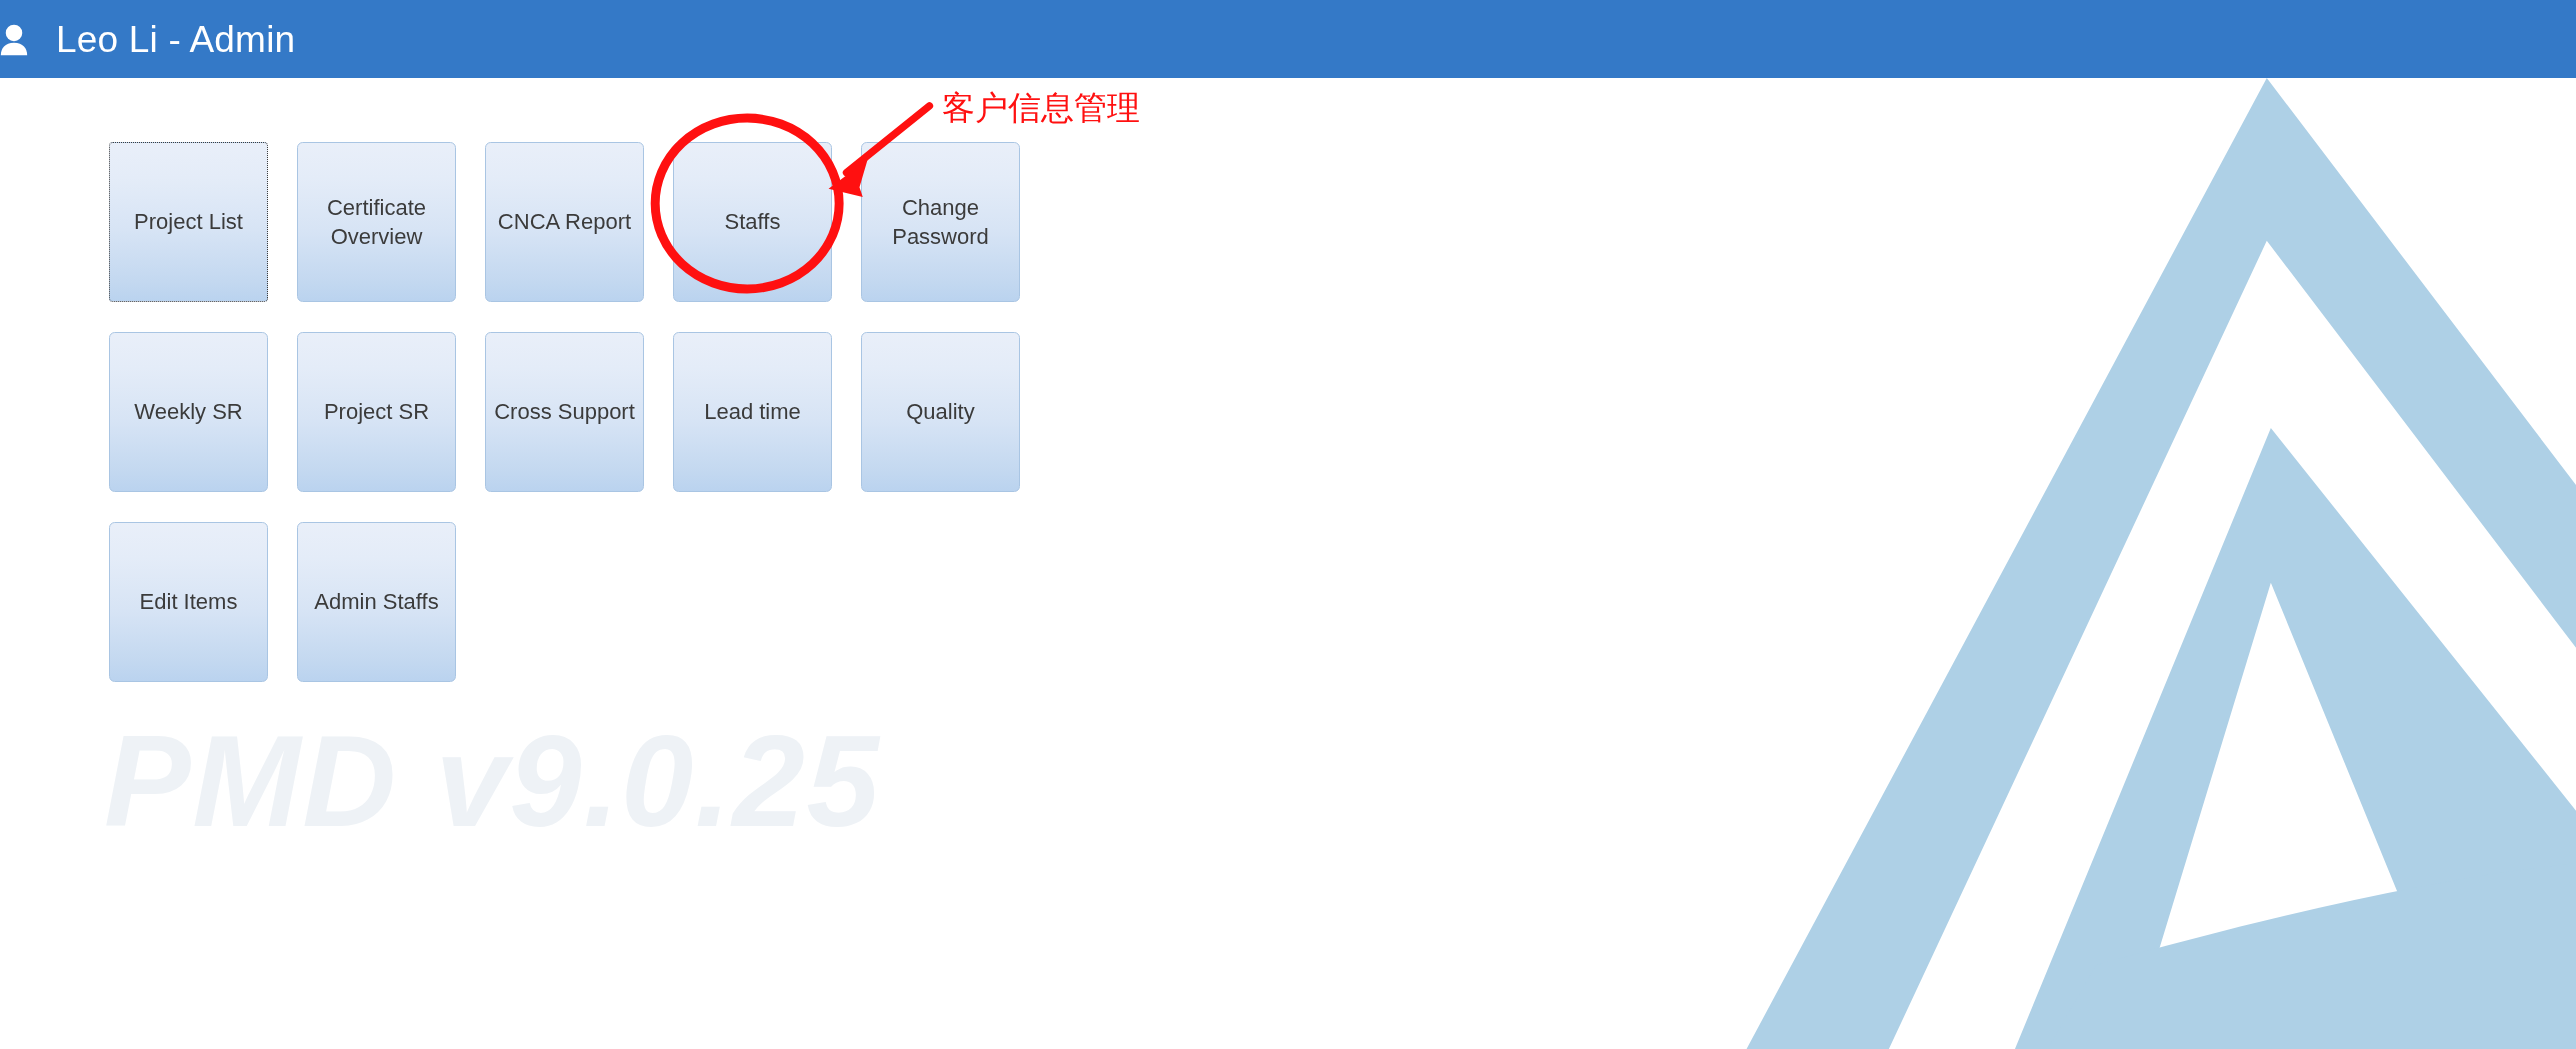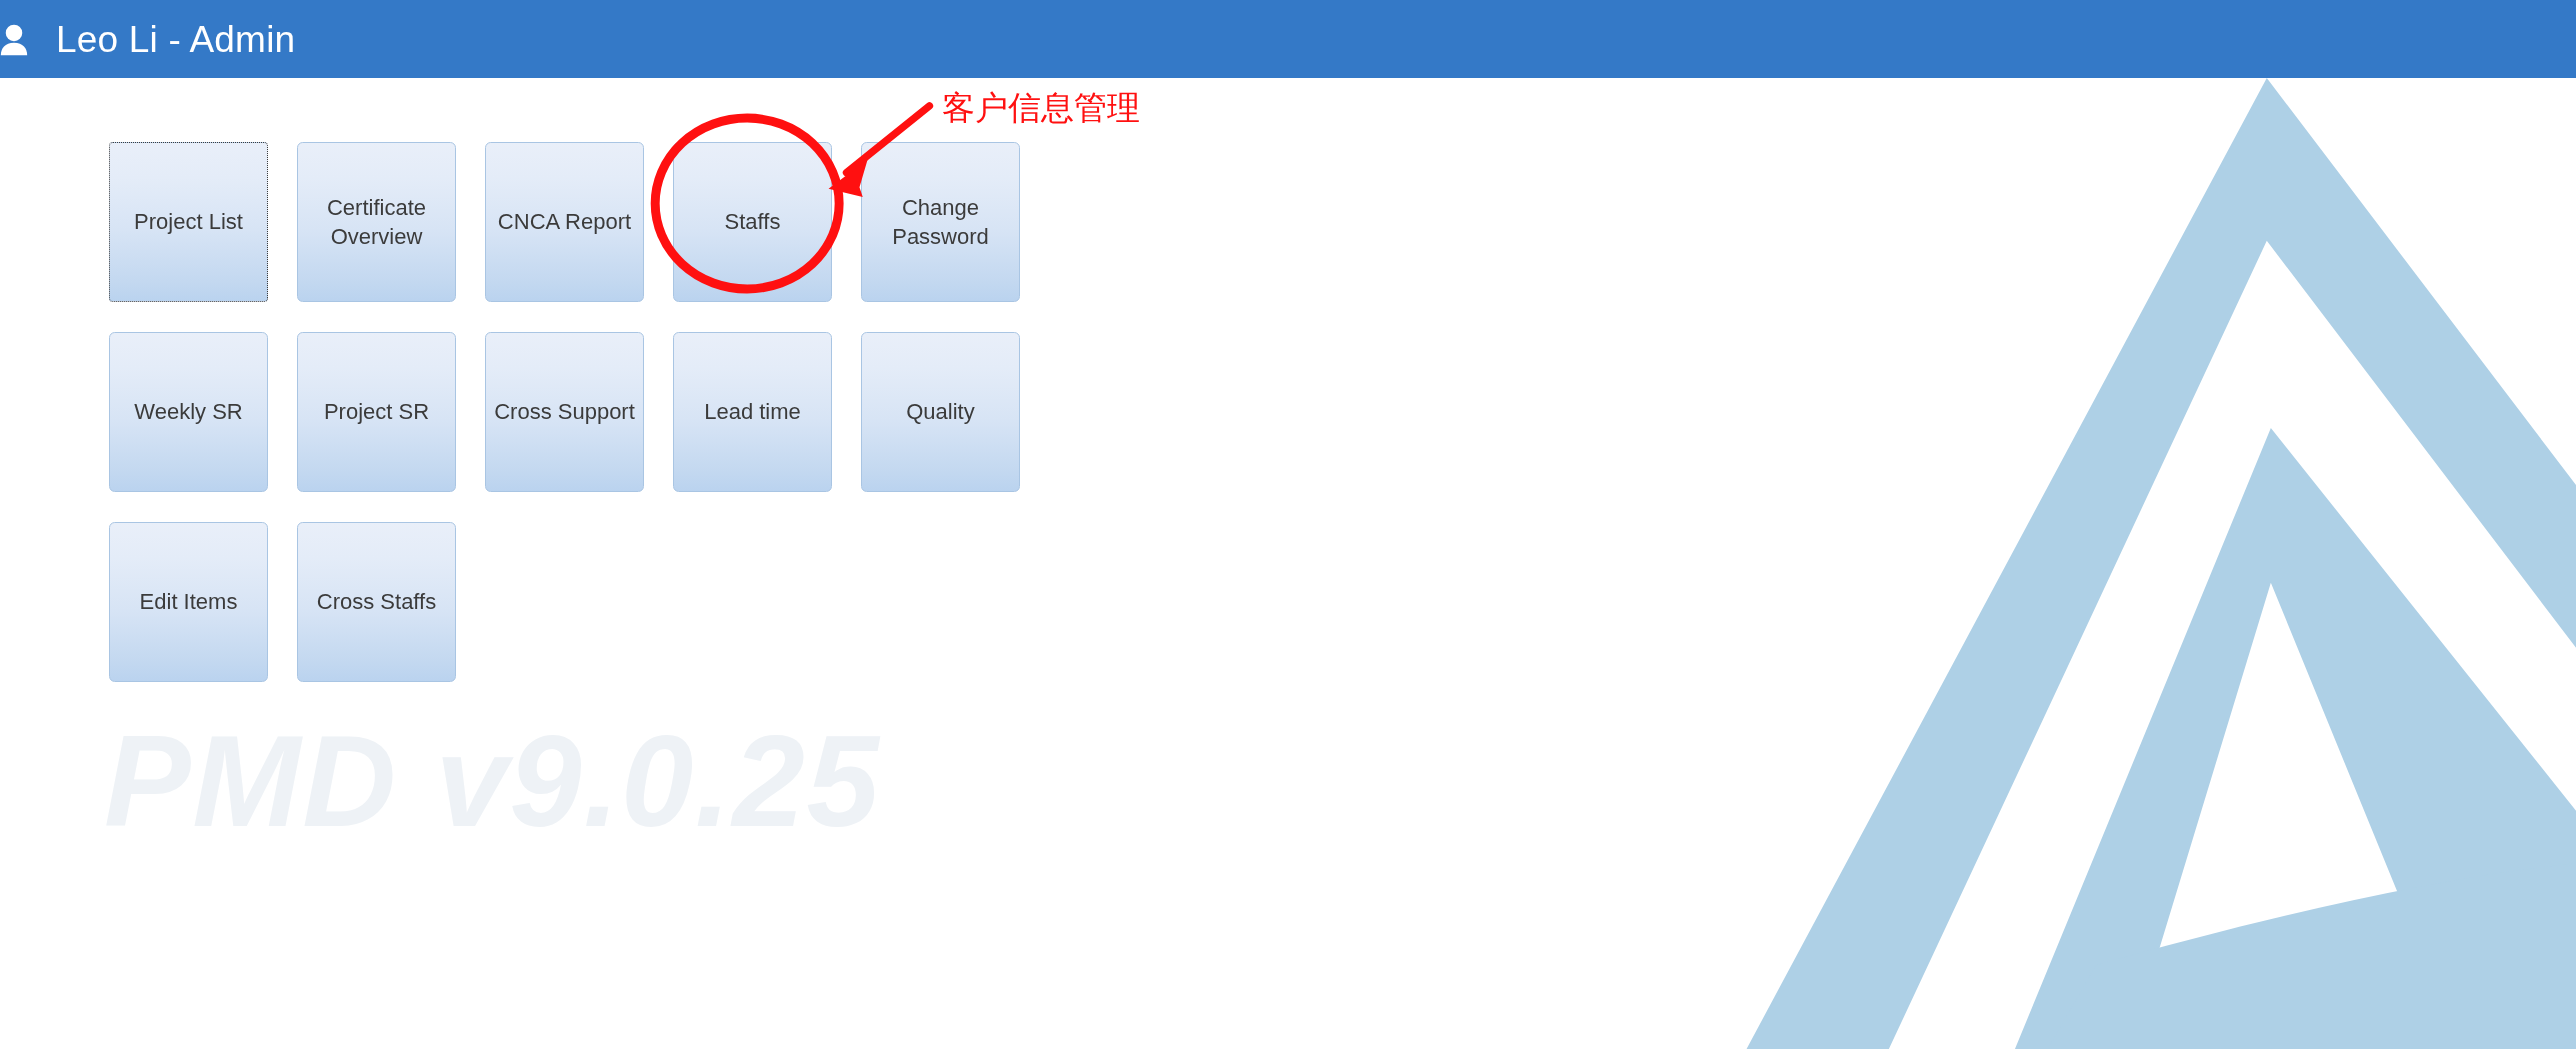--- a/index.html
+++ b/index.html
@@ -203,21 +203,21 @@
     <div class="tile">
       <span class="tile-label">Quality</span>
     </div>
   </div>
 
   <div class="tile-row">
     <div class="tile">
       <span class="tile-label">Edit Items</span>
     </div>
     <div class="tile">
-      <span class="tile-label">Cross Staffs</span>
+      <span class="tile-label">Admin Staffs</span>
     </div>
   </div>
 
 </div>
 
 <div id="version-watermark">PMD v9.0.25</div>
 
 <div id="annotation-layer">
   <svg width="2576" height="1050" viewBox="0 0 3165 1290" aria-hidden="true">
 

